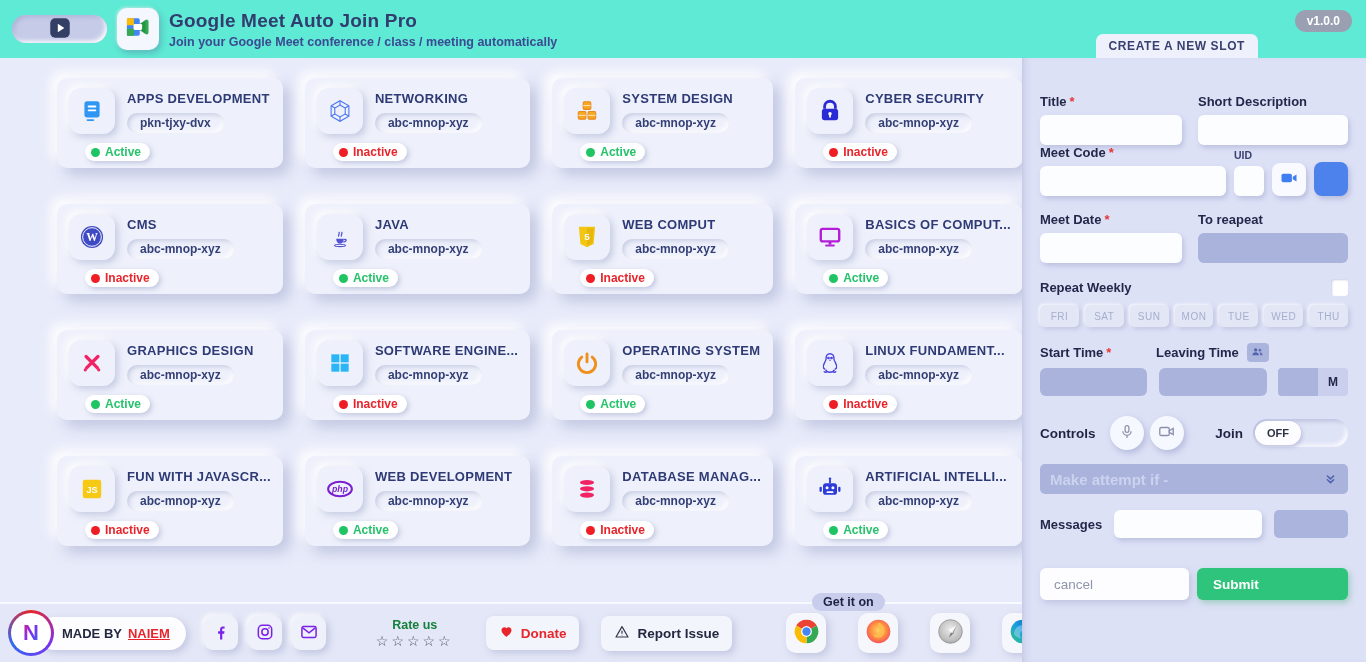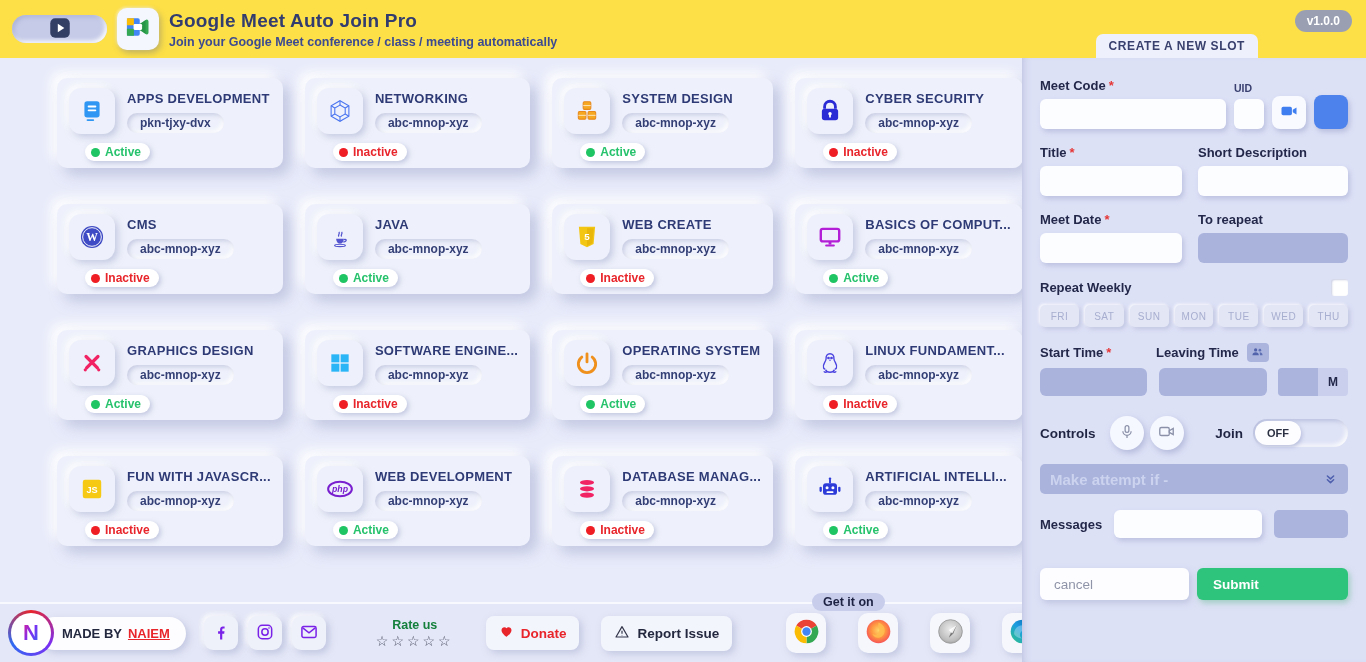--- a/index.html
+++ b/index.html
@@ -2,21 +2,21 @@
 <html><head>
 <meta charset="utf-8">
 <style>
   * { box-sizing: border-box; margin: 0; padding: 0; }
   html,body { width:1366px; height:662px; }
   body { font-family:"Liberation Sans", sans-serif; background:#e8ebfa; overflow:hidden; }
   button { font-family:inherit; cursor:pointer; }
   .app { position:relative; width:1366px; height:662px; }
 
   
-  .topbar { height:58px; background:#fde047; display:flex; align-items:center; padding:0 12px; position:relative; }
+  .topbar { height:58px; background:#5eead4; display:flex; align-items:center; padding:0 12px; position:relative; }
   .hbtn { width:42px; height:42px; border-radius:10px; border:none; display:flex; align-items:center; justify-content:center; margin-right:10px; box-shadow:2px 3px 6px rgba(80,88,140,.35), -1px -1px 3px rgba(255,255,255,.55); }
   .hbtn.toggle { background:#c6cbe8; }
   .hbtn.logo { background:#f5f7ff; }
   .htitles h1 { font-size:19px; color:#323c6f; font-weight:bold; letter-spacing:.2px; }
   .htitles p { font-size:12.5px; color:#3c4a92; margin-top:3px; font-weight:bold; }
   .version { position:absolute; right:14px; top:10px; background:#9aa0b2; color:#fff; font-size:12px; font-weight:bold; padding:4px 12px; border-radius:999px; }
   .tab { position:absolute; right:108px; bottom:0; background:#eef1fb; color:#39406e; font-size:12px; font-weight:bold; letter-spacing:.6px; padding:5px 13px; border-radius:7px 7px 0 0; }
 
   
   .content { display:flex; height:604px; }
@@ -242,21 +242,21 @@
             </div>
           </div>
           <div class="card">
             <div class="icon-tile">
               <svg width="26" height="26" viewBox="0 0 24 24">
                 <path d="M4.5 2.5h15l-1.4 16L12 21.5l-6.1-3z" fill="#f3c614"></path>
                 <path d="M12 4v16.2l5-2.5L18.2 4z" fill="#e9b70a"></path>
                 <text x="12" y="14.8" font-size="9" font-weight="bold" fill="#fff" text-anchor="middle" font-family="Liberation Sans, sans-serif">5</text>
               </svg>
             </div>
-            <div class="card-body"><div class="card-title">WEB CREATE</div><div class="code-pill">abc-mnop-xyz</div></div>
+            <div class="card-body"><div class="card-title">WEB COMPUT</div><div class="code-pill">abc-mnop-xyz</div></div>
             <div class="status-badge inactive">
               <span class="dot"></span>
               <span>Inactive</span>
             </div>
           </div>
           <div class="card">
             <div class="icon-tile">
               <svg width="26" height="26" viewBox="0 0 24 24">
                 <rect x="3.5" y="4.5" width="17" height="11.5" rx="1.8" fill="none" stroke="#b21fd6" stroke-width="2.2"></rect>
                 <rect x="10.7" y="16" width="2.6" height="3" fill="#b21fd6"></rect>
@@ -497,47 +497,47 @@
                   <ellipse cx="12" cy="12" rx="8" ry="10" fill="none" stroke="#e5302e" stroke-width="4.2"></ellipse>
                 </svg></span>
             </button>
           </div>
         <span class="getiton">Get it on</span>
       </footer>
     </div>
 
     <aside class="sidebar">
 
+      <div class="frow" style="margin-top:16px">
+        <div>
+          <label><span>Title</span><span class="req">*</span></label>
+          <input class="input" style="width: 142px;">
+        </div>
+        <div>
+          <label>Short Description</label>
+          <input class="input" style="width: 150px;">
+        </div>
+      </div>
+
       <div class="frow">
         <div>
           <label><span>Meet Code</span><span class="req">*</span></label>
           <input class="input" style="width: 186px;">
         </div>
         <div>
           <label class="uid-label">UID</label>
           <input class="input" style="width: 30px; padding: 0px 4px;">
         </div>
         <button class="icon-btn">
           <span><svg width="20" height="20" viewBox="0 0 24 24" fill="#3f7ef0">
                 <rect x="3" y="7" width="12.5" height="10" rx="2"></rect>
                 <path d="M16.5 10.5l4.5-2.8v8.6l-4.5-2.8z"></path>
               </svg></span>
         </button>
         <button class="icon-btn blue"></button>
-      </div>
-
-      <div class="frow" style="margin-top:16px">
-        <div>
-          <label><span>Title</span><span class="req">*</span></label>
-          <input class="input" style="width: 142px;">
-        </div>
-        <div>
-          <label>Short Description</label>
-          <input class="input" style="width: 150px;">
-        </div>
       </div>
 
       <div class="frow" style="margin-top:16px">
         <div>
           <label><span>Meet Date</span><span class="req">*</span></label>
           <input class="input" style="width: 142px;">
         </div>
         <div>
           <label>To reapeat</label>
           <input class="input dis" style="width: 150px;" disabled="">

